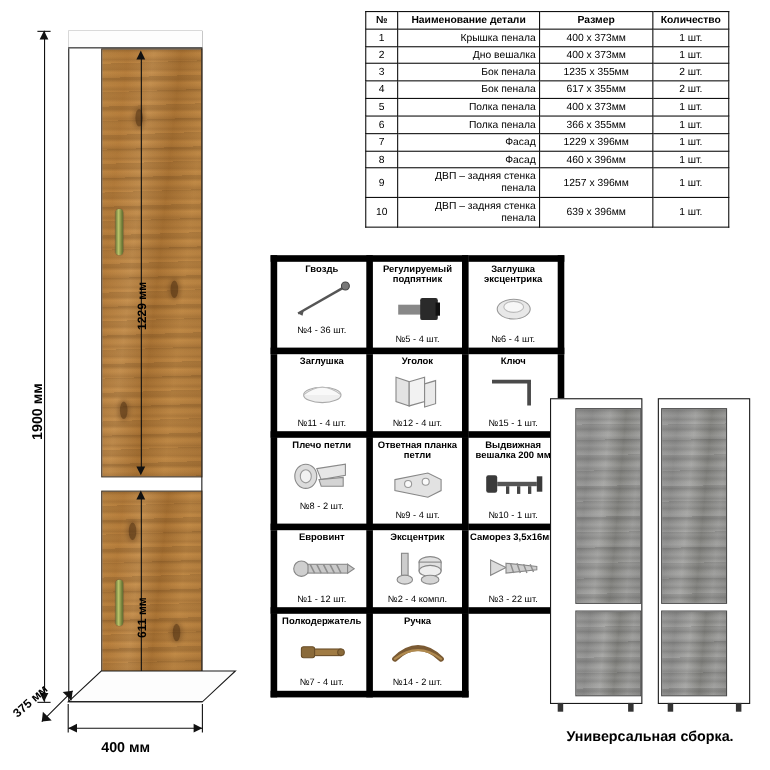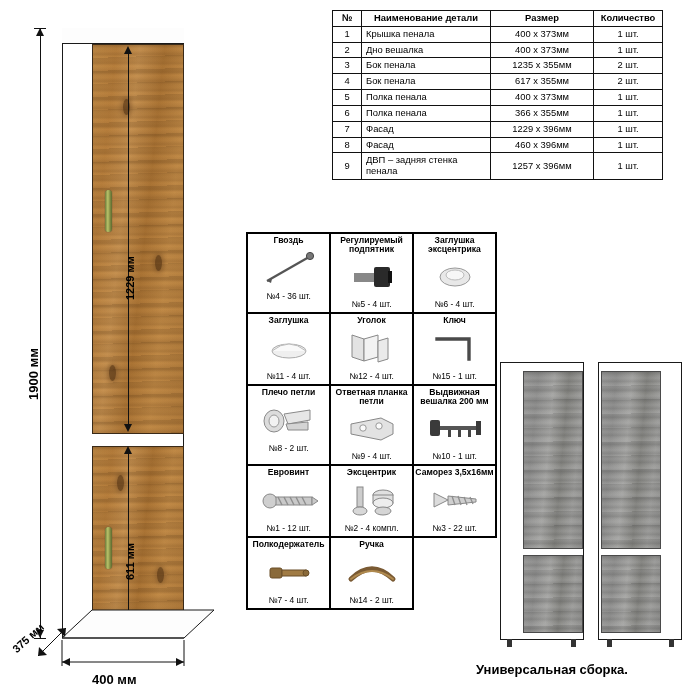--- a/index.html
+++ b/index.html
@@ -38,49 +38,49 @@
   .hlabel.small{font-size:11px;}
   .dimtick{position:absolute;background:#111;width:12px;height:1px;}
 
   
   .base-svg{position:absolute;left:0;top:600px;width:250px;height:100px;}
 
   
   .parts-table{position:absolute;left:332px;top:10px;border-collapse:collapse;font-size:9.4px;}
   .parts-table td,.parts-table th{border:1px solid #111;padding:2px 3px;text-align:center;line-height:1.15;}
   .parts-table th{font-weight:bold;font-size:9.4px;}
-  .parts-table td.name{text-align:left;padding-left:4px;}
+  .parts-table td.name{text-align:right;padding-left:4px;}
   .c-num{width:22px;}
   .c-name{width:122px;}
   .c-size{width:96px;}
   .c-qty{width:62px;}
 
   
   .hw-table{position:absolute;left:246px;top:232px;border-collapse:collapse;}
-  .hw-table td{border:2px solid #000000;width:79px;height:1px;vertical-align:top;padding:2px 1px 3px 1px;text-align:center;}
+  .hw-table td{border:6px solid #000000;width:79px;height:1px;vertical-align:top;padding:2px 1px 3px 1px;text-align:center;}
   .hw-title{font-size:8.6px;font-weight:bold;line-height:1.1;display:block;min-height:11px;}
   .hw-art{height:44px;display:flex;align-items:center;justify-content:center;}
   .hw-code{font-size:8.4px;display:block;}
   .hw-empty{border:none !important;}
 
   
   .pair{position:absolute;left:500px;top:362px;width:190px;height:290px;}
   .pcab{position:absolute;top:0;width:84px;height:278px;border:1px solid #1a1a1a;background:#fff;box-sizing:border-box;}
   .pcab.left{left:0;}
   .pcab.right{left:98px;}
   .pdoor{position:absolute;left:22px;width:60px;box-sizing:border-box;border:1px solid #4a4a4a;
      background:
        repeating-linear-gradient(180deg, rgba(70,70,70,.18) 0px, rgba(70,70,70,0) 3px, rgba(180,180,180,.14) 6px, rgba(80,80,80,.16) 9px),
        repeating-linear-gradient(179deg, rgba(50,50,50,.14) 0px, rgba(50,50,50,0) 8px, rgba(190,190,190,.10) 14px),
        linear-gradient(95deg,#9a9a99 0%,#8e8e8d 20%,#a6a6a4 42%,#83837f 62%,#9d9d9b 82%,#8a8a88 100%);
   }
   .pd-up{top:8px;height:178px;}
   .pd-low{top:192px;height:78px;}
   .pleg{position:absolute;bottom:-8px;width:5px;height:8px;background:#333;}
-  .universal{position:absolute;left:476px;top:662px;font-size:13px;font-weight:bold;text-align:center;}
+  .universal{position:absolute;left:515px;top:662px;font-size:13px;font-weight:bold;text-align:center;}
 
   svg{display:block;}
 </style>
 </head>
 <body>
 
 <div class="root">
 
   <div class="cab-wrap">
 
@@ -190,20 +190,26 @@
       <tr>
           <td>8</td>
           <td class="name">Фасад</td>
           <td>460 х 396мм</td>
           <td>1 шт.</td>
         </tr>
       <tr>
           <td>9</td>
           <td class="name">ДВП – задняя стенка пенала</td>
           <td>1257 х 396мм</td>
+          <td>1 шт.</td>
+        </tr>
+      <tr>
+          <td>10</td>
+          <td class="name">ДВП – задняя стенка пенала</td>
+          <td>639 х 396мм</td>
           <td>1 шт.</td>
         </tr>
     </tbody>
   </table>
 
   <table class="hw-table">
     <tbody>
 
       <tr>
         <td>

